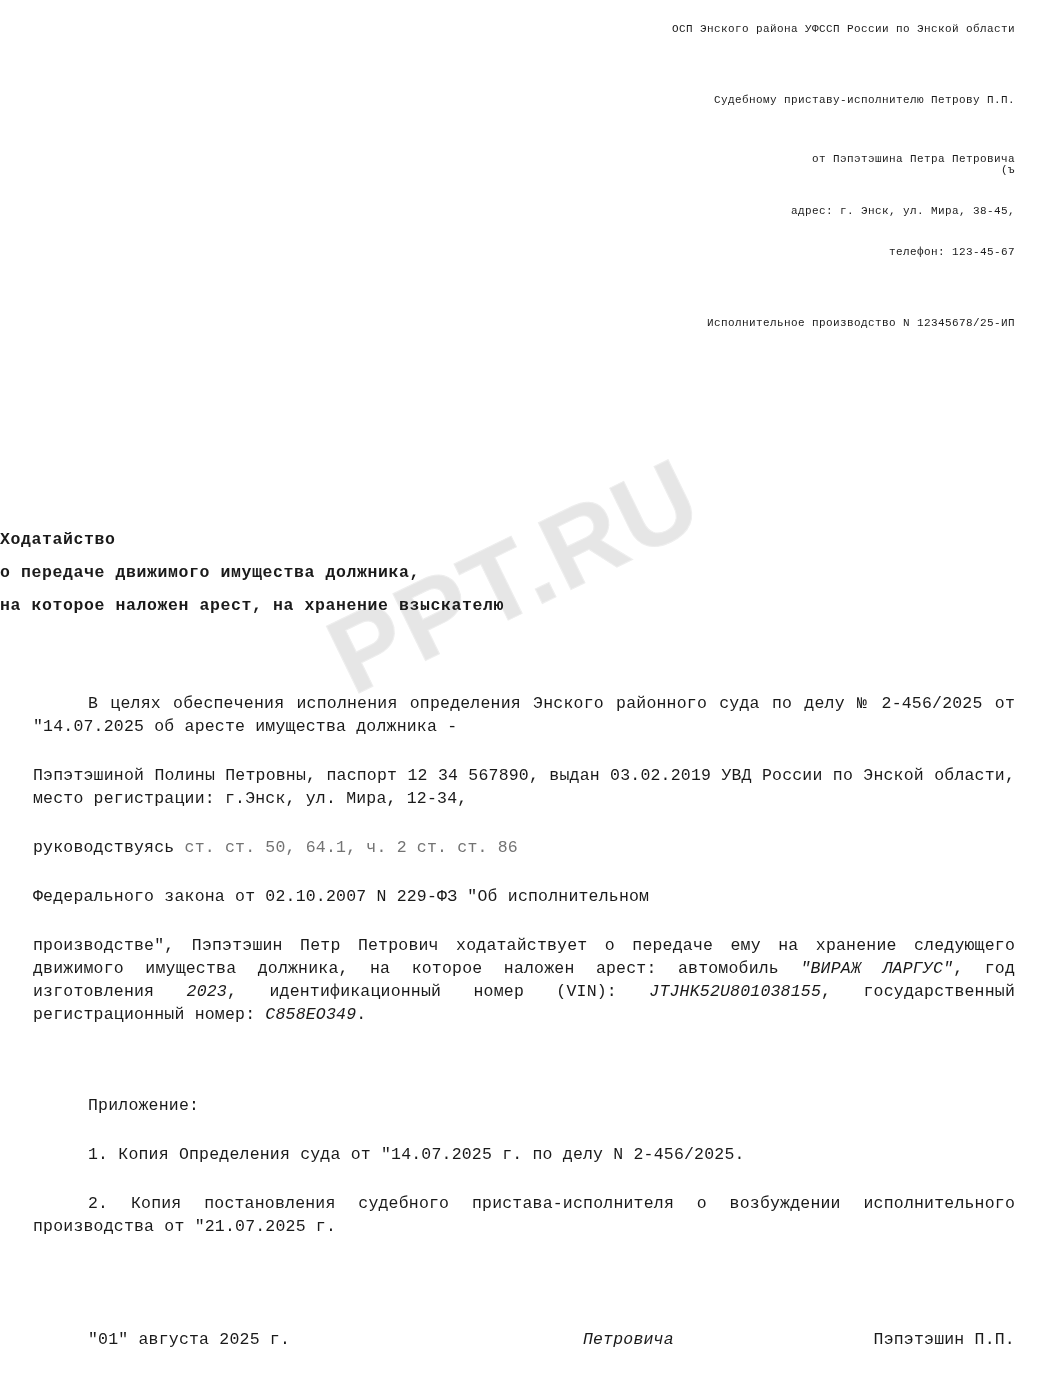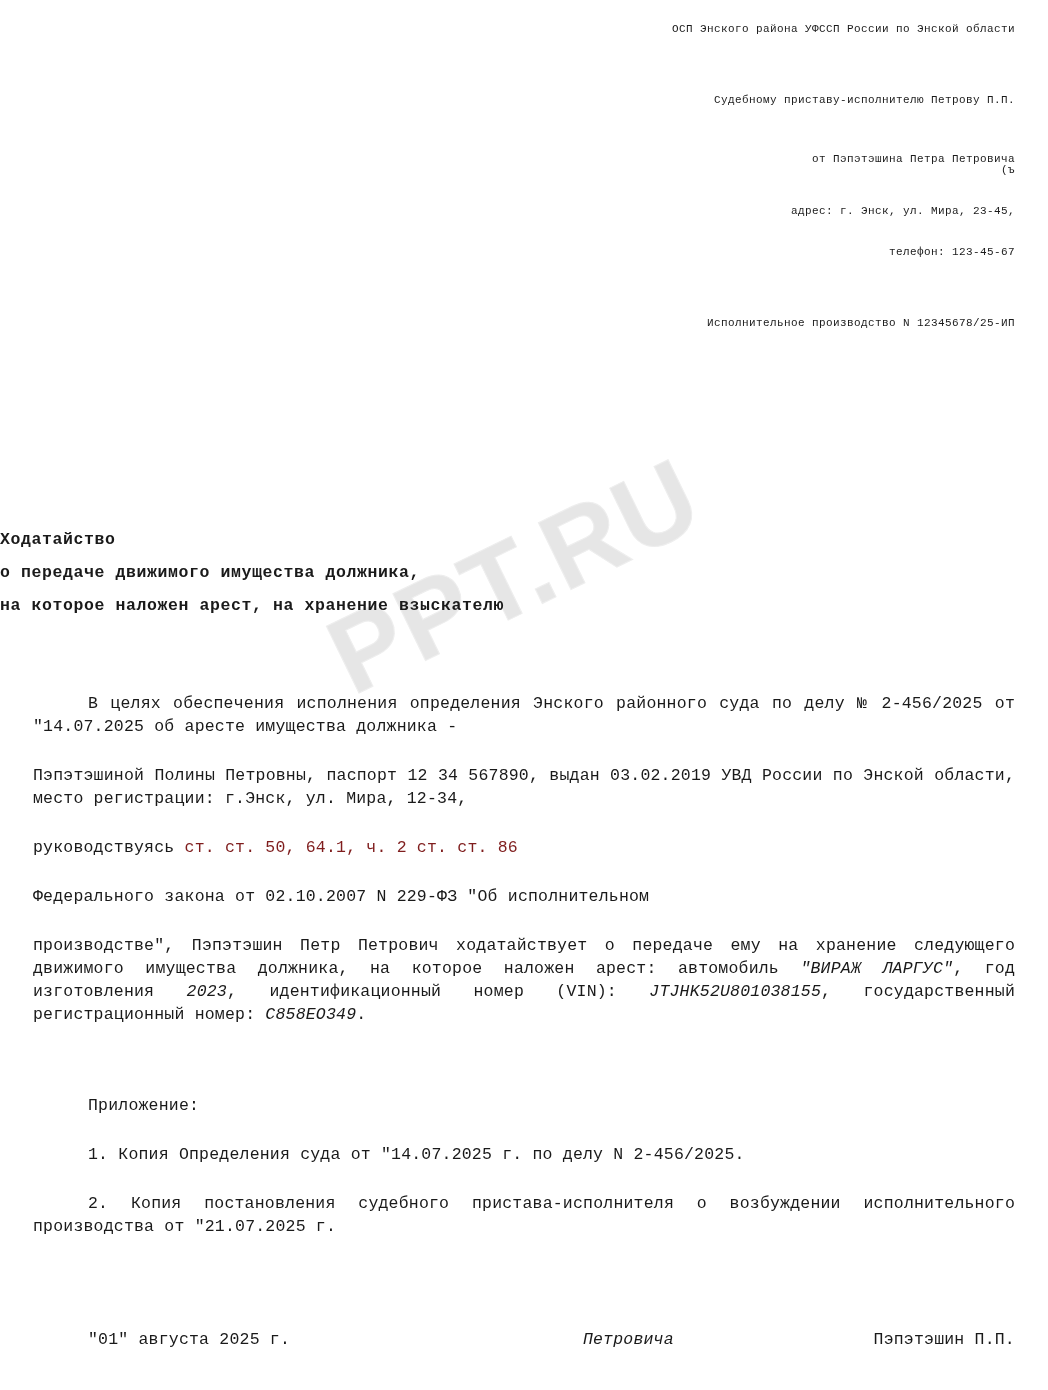--- a/index.html
+++ b/index.html
@@ -97,21 +97,21 @@
   }
   p.para {
     margin: 0;
     text-align: justify;
     text-justify: inter-word;
   }
   p.para.indent { text-indent: 55px; }
   p.gap-26 { margin-top: 26px; }
   .nojust { text-align: left; }
   .link {
-    color: #7f1d1d;
+    color: #737373;
   }
   .ital { font-style: italic; }
 
   
   .attach-block {
     position: absolute;
     left: 33px;
     top: 1082px;
     width: 982px;
     font-size: 16.5px;
@@ -149,21 +149,21 @@
   <div class="content">
 
     <div class="header-block">
       <span class="hdr-line">ОСП Энского района УФССП России по Энской области</span>
       <div class="sp-60"></div>
       <span class="hdr-line">Судебному приставу-исполнителю Петрову П.П.</span>
       <div class="sp-48"></div>
       <span class="hdr-line">от Пэпэтэшина Петра Петровича</span>
       <span class="hdr-line">(ъ</span>
       <div class="sp-30"></div>
-      <span class="hdr-line">адрес: г. Энск, ул. Мира, 23-45,</span>
+      <span class="hdr-line">адрес: г. Энск, ул. Мира, 38-45,</span>
       <div class="sp-30"></div>
       <span class="hdr-line">телефон: 123-45-67</span>
       <div class="sp-60"></div>
       <span class="hdr-line">Исполнительное производство N 12345678/25-ИП</span>
     </div>
 
     <div class="title-block">
       <span class="title-line">Ходатайство</span>
       <span class="title-line">о передаче движимого имущества должника,</span>
       <span class="title-line">на которое наложен арест, на хранение взыскателю</span>

